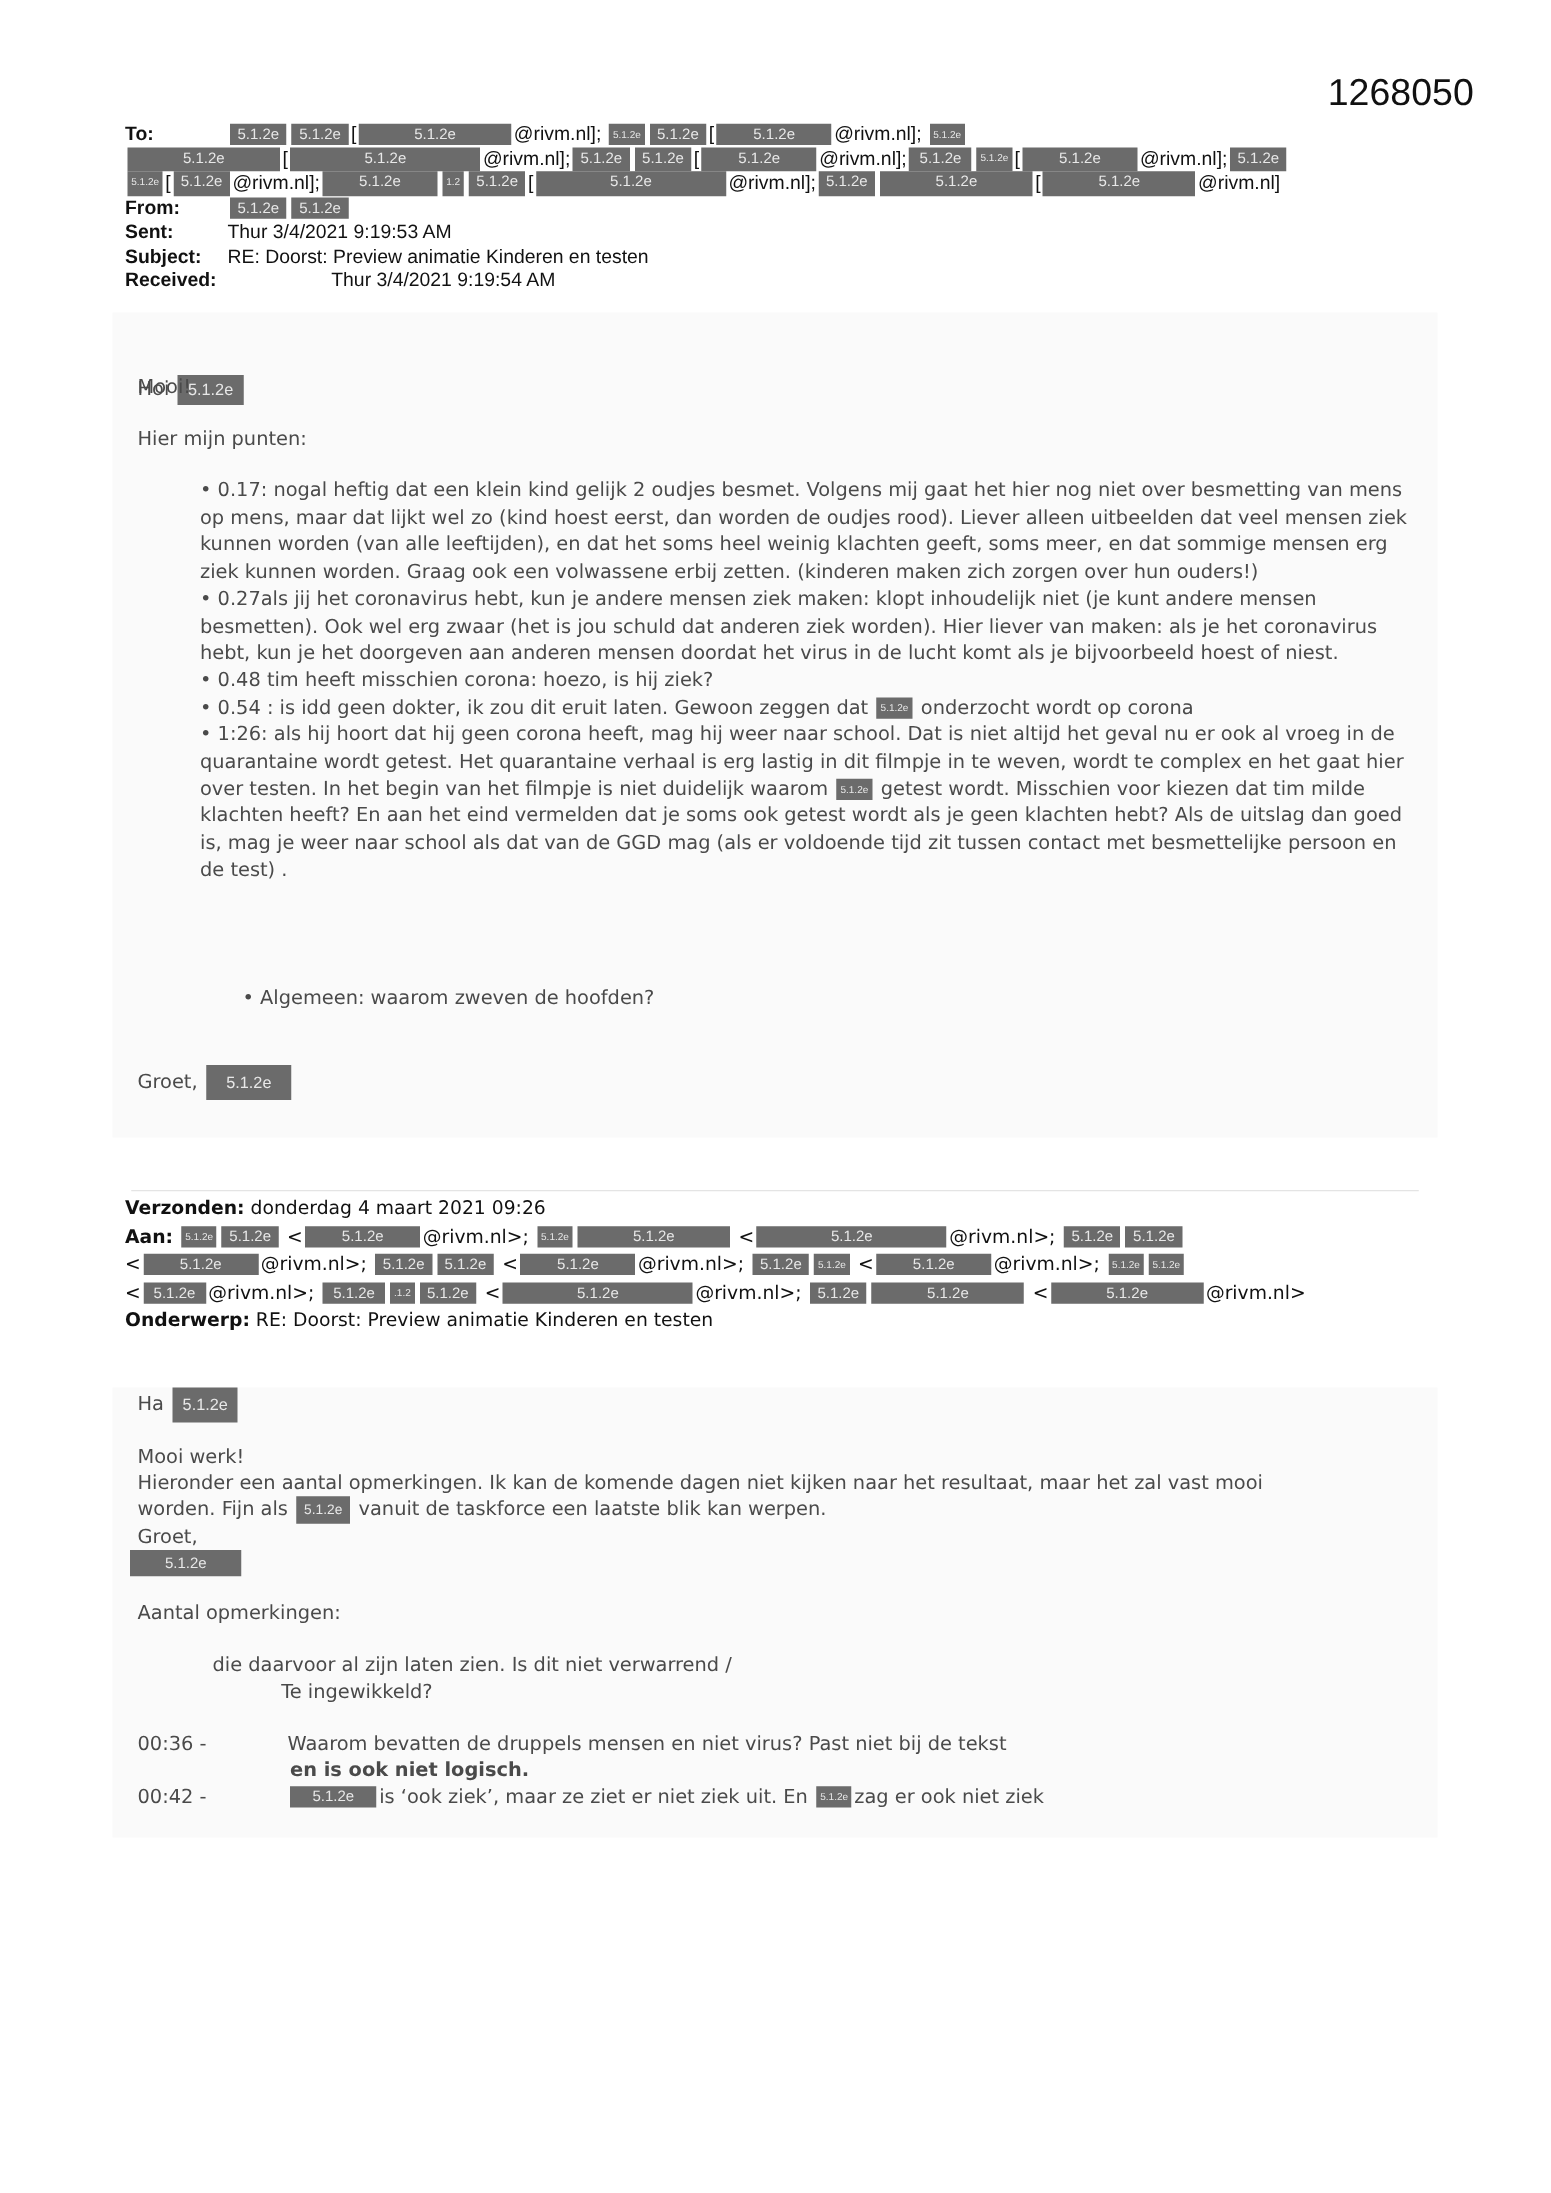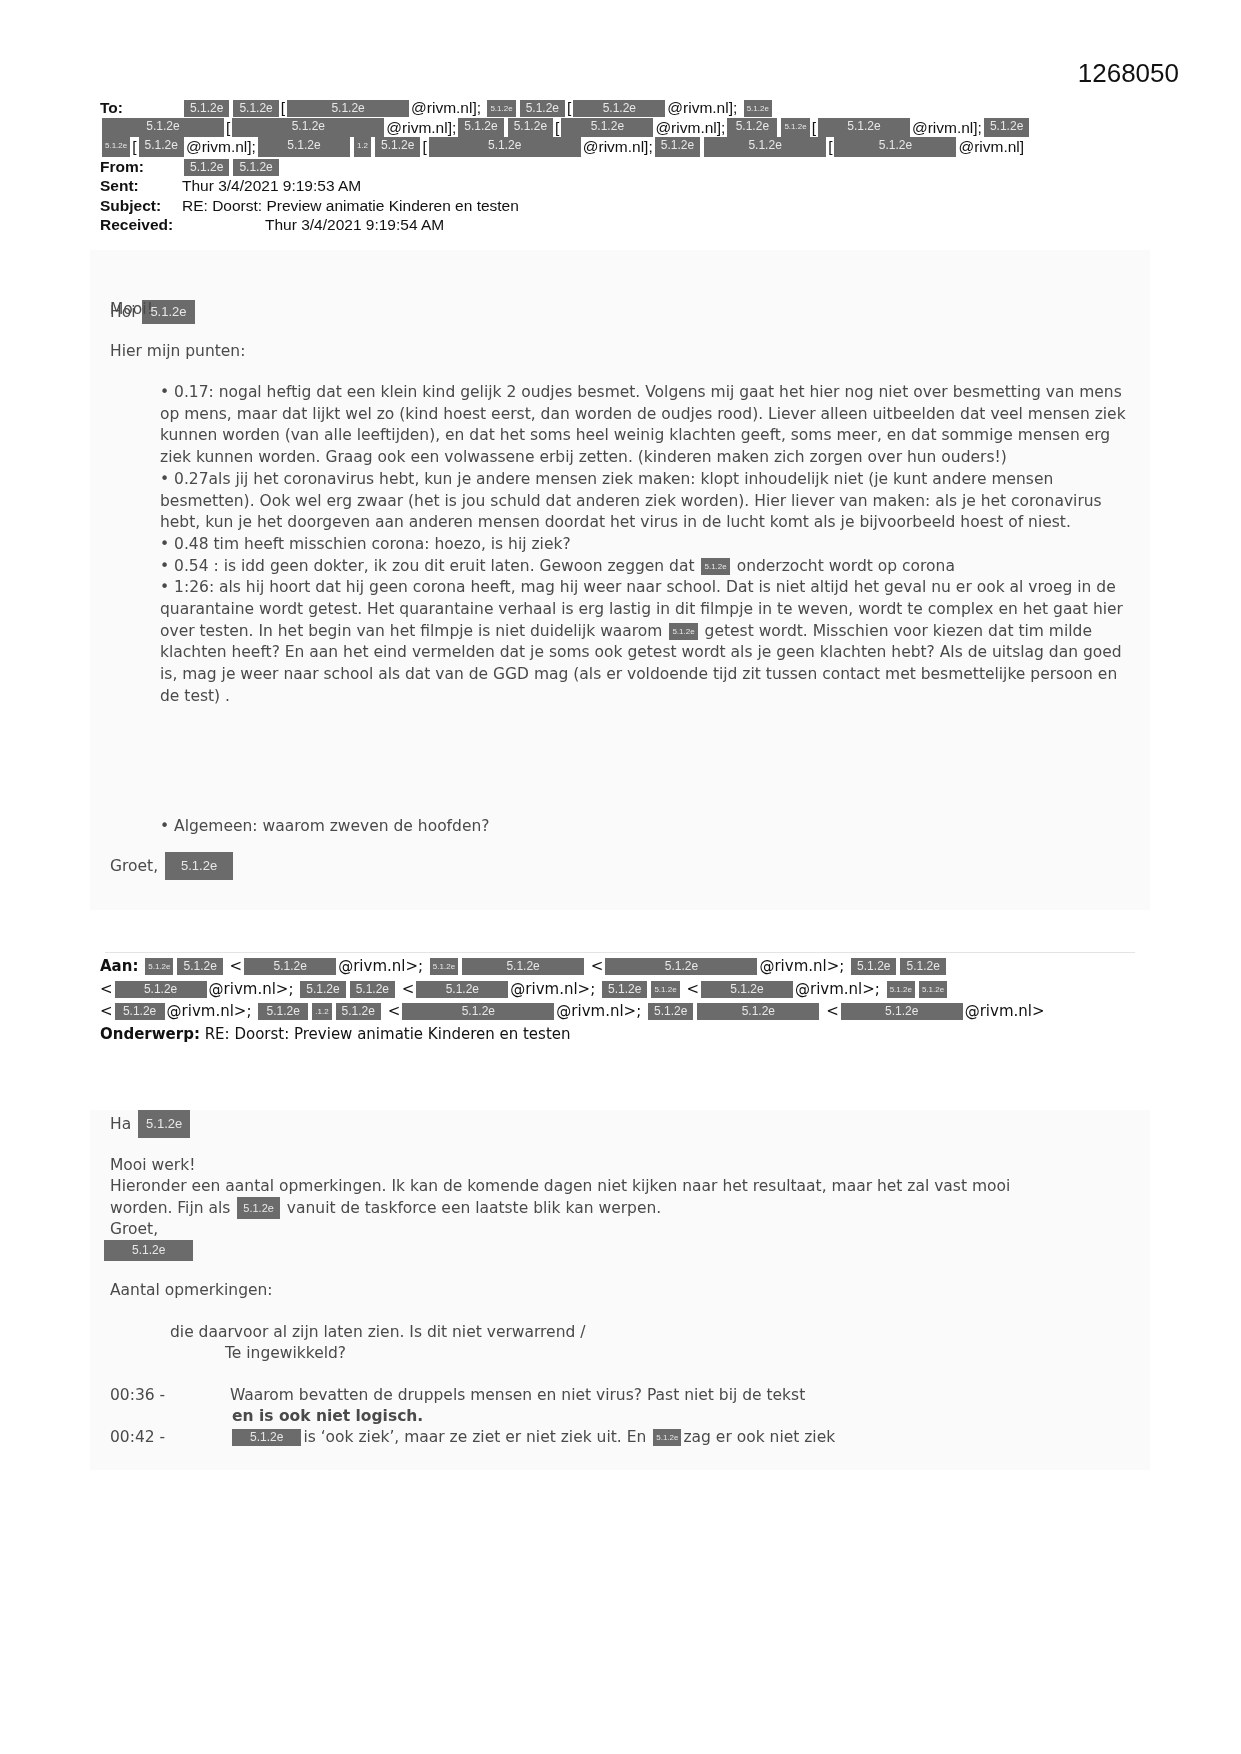--- a/index.html
+++ b/index.html
@@ -1,17 +1,17 @@
 <!DOCTYPE html>
 <html><head>
 <meta charset="utf-8">
 <style>
   html, body { margin: 0; padding: 0; background: #ffffff; }
   body { width: 1241px; height: 1754px; position: relative; overflow: hidden; font-family: "Liberation Sans", sans-serif; color: #111; }
-  .docnum { position: absolute; right: 62px; top: 58px; font-size: 26px; color: #111; }
+  .docnum { position: absolute; right: 62px; top: 58px; font-size: 30px; color: #111; }
   .hdr { position: absolute; left: 100px; top: 98px; width: 1000px; font-family: "Liberation Sans", sans-serif; font-size: 15.5px; line-height: 19.5px; }
   .hdr .row { display: flex; white-space: nowrap; }
   .hdr .lbl { font-weight: bold; width: 82px; flex: none; }
   .hdr .lbl.wide { width: 165px; }
   .rd { display: inline-block; background: #6b6b6b; color: #e8e8e8; font-size: 12px; line-height: 17px; padding: 0 6px; margin: 0 2px; text-align: center; vertical-align: middle; font-family: "Liberation Sans", sans-serif; }
   .rd.sm { font-size: 8px; padding: 0 3px; }
   .rd.w1 { min-width: 38px; }
   .rd.w2 { min-width: 80px; }
   .rd.w3 { min-width: 110px; }
   .rd.w4 { min-width: 140px; }
@@ -90,29 +90,33 @@
     <span>• 0.54 : is idd geen dokter, ik zou dit eruit laten. Gewoon zeggen dat</span>
     <span class="rd sm">5.1.2e</span>
     <span>onderzocht wordt op corona</span>
   </p>
   <p>
     <span>• 1:26: als hij hoort dat hij geen corona heeft, mag hij weer naar school. Dat is niet altijd het geval nu er ook al vroeg in de quarantaine wordt getest. Het quarantaine verhaal is erg lastig in dit filmpje in te weven, wordt te complex en het gaat hier over testen. In het begin van het filmpje is niet duidelijk waarom</span>
     <span class="rd sm">5.1.2e</span>
     <span>getest wordt. Misschien voor kiezen dat tim milde klachten heeft? En aan het eind vermelden dat je soms ook getest wordt als je geen klachten hebt? Als de uitslag dan goed is, mag je weer naar school als dat van de GGD mag (als er voldoende tijd zit tussen contact met besmettelijke persoon en de test) .</span>
   </p>
 </div>
-<div class="bullets" style="top:816px;">• Algemeen: waarom zweven de hoofden?</div>
+<div class="bullets" style="top:788px;margin-left:34px;">• Algemeen: waarom zweven de hoofden?</div>
 
 <div class="para body" style="top:852px;">
   <span>Groet,</span>
   <span class="rd" style="font-size:13px;line-height:28px;padding:0 16px;">5.1.2e</span>
 </div>
 
 <div class="sep"></div>
 <div class="hdr2">
+  <div class="row">
+    <b>Verzonden:</b>
+    <span>donderdag 4 maart 2021 09:26</span>
+  </div>
   <div class="row">
     <b>Aan:</b>
     <span class="rd sm">5.1.2e</span><span class="rd">5.1.2e</span> &lt;<span class="rd w2">5.1.2e</span><span>@rivm.nl&gt;;</span>
     <span class="rd sm">5.1.2e</span><span class="rd w3">5.1.2e</span> &lt;<span class="rd w4">5.1.2e</span><span>@rivm.nl&gt;;</span>
     <span class="rd">5.1.2e</span><span class="rd">5.1.2e</span>
   </div>
   <div class="row">
     &lt;<span class="rd w2">5.1.2e</span><span>@rivm.nl&gt;;</span>
     <span class="rd">5.1.2e</span><span class="rd">5.1.2e</span> &lt;<span class="rd w2">5.1.2e</span><span>@rivm.nl&gt;;</span>
     <span class="rd">5.1.2e</span><span class="rd sm">5.1.2e</span> &lt;<span class="rd w2">5.1.2e</span><span>@rivm.nl&gt;;</span>

